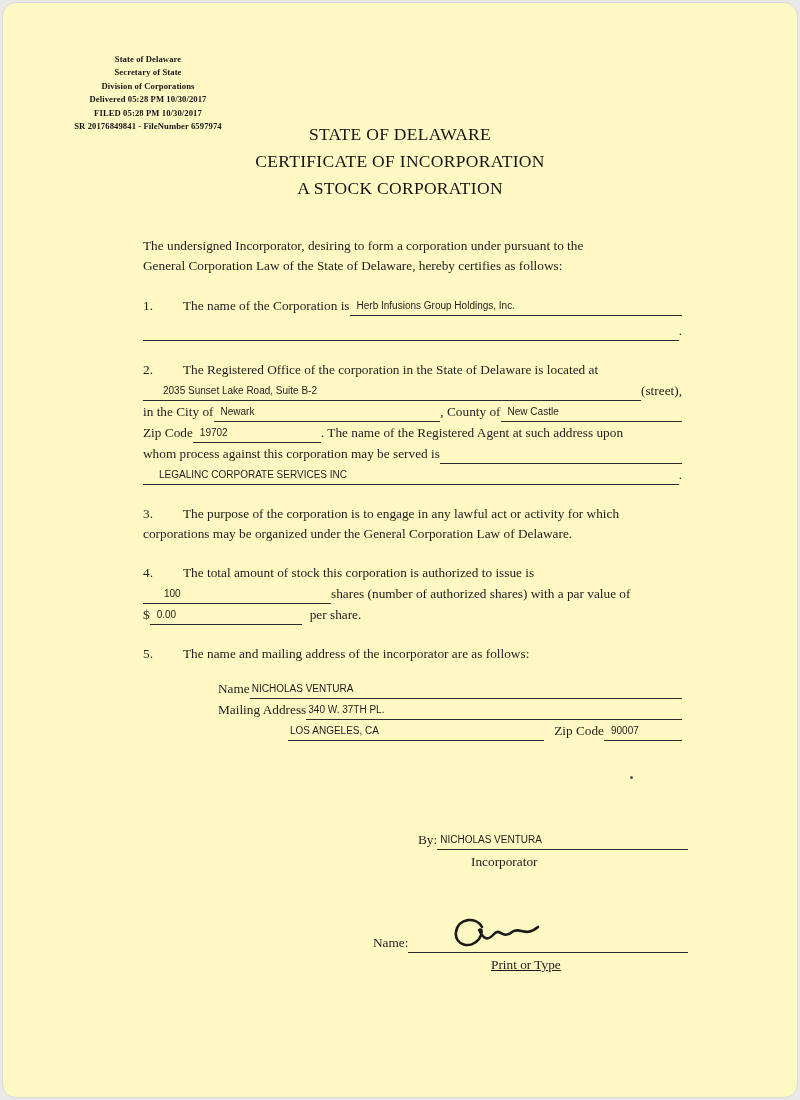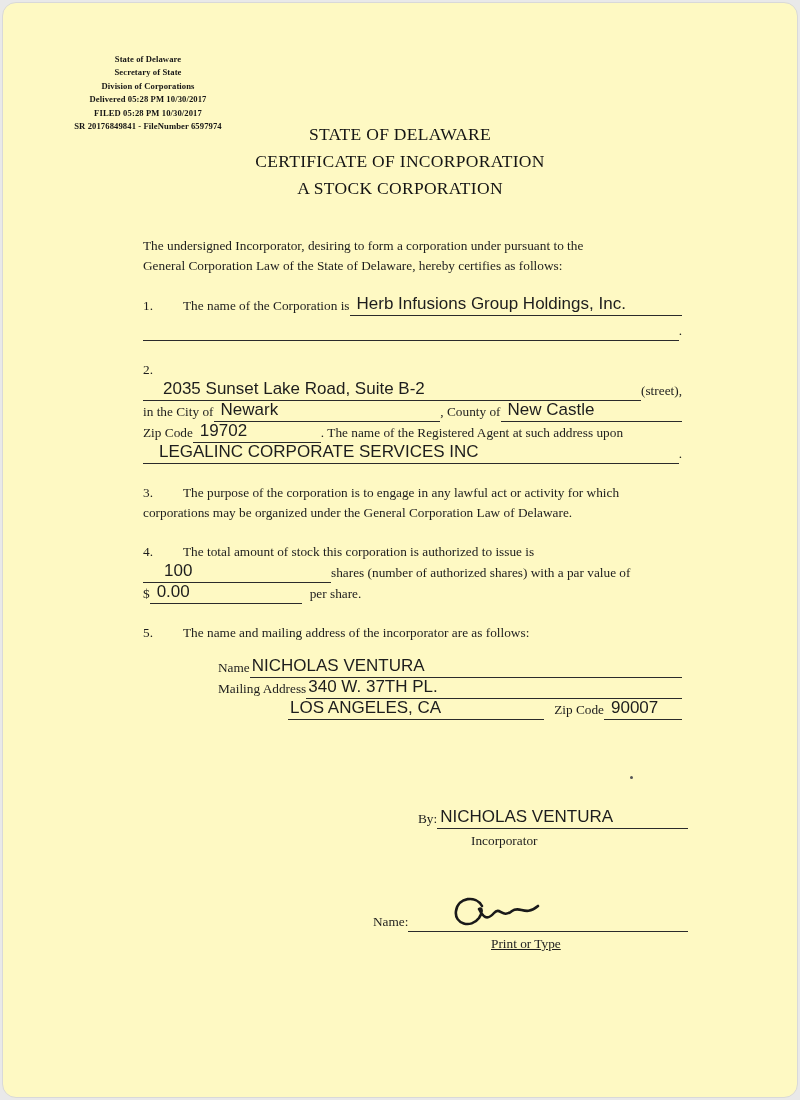--- a/index.html
+++ b/index.html
@@ -44,21 +44,21 @@
   }
   .para{margin-top:0;}
   .sect{margin-top:19px;}
   .num{display:inline-block;width:40px;}
   .row{display:flex;align-items:flex-end;min-height:20px;}
   .row .num{flex:0 0 40px;}
   .ul{border-bottom:1.1px solid #2b2b2b;}
   .fill{flex:1 1 auto;}
   .val{
     font-family:"Liberation Sans", sans-serif;
-    font-size:17px; line-height:18px;
+    font-size:10px; line-height:18px;
     padding:0 4px 1px 7px;
     white-space:nowrap;
   }
   .nowrap{white-space:nowrap;}
   .indent1{margin-left:75px;}
   .indent2{margin-left:70px;}
 
   
   .sig{
     margin-top:88px;
@@ -110,35 +110,40 @@
       </div>
       <div class="row" style="margin-top:4px;">
         <span class="ul fill">&nbsp;</span>
         <span>.</span>
       </div>
     </div>
 
     <div class="sect">
       <div class="row">
         <span class="num">2.</span>
+        <span class="nowrap">The Registered Office of the corporation in the State of Delaware is located at</span>
       </div>
       <div class="row">
         <span class="ul fill"><span class="val" style="padding-left:20px;">2035 Sunset Lake Road, Suite B-2</span></span>
         <span class="nowrap">(street),</span>
       </div>
       <div class="row">
         <span class="nowrap">in the City of</span>
         <span class="ul" style="flex:1.25 1 0;"><span class="val">Newark</span></span>
         <span class="nowrap">, County of</span>
         <span class="ul" style="flex:1 1 0;"><span class="val">New Castle</span></span>
       </div>
       <div class="row">
         <span class="nowrap">Zip Code</span>
         <span class="ul" style="flex:0 0 128px;"><span class="val">19702</span></span>
         <span class="nowrap">. The name of the Registered Agent at such address upon</span>
+      </div>
+      <div class="row">
+        <span class="nowrap">whom process against this corporation may be served is</span>
+        <span class="ul fill">&nbsp;</span>
       </div>
       <div class="row">
         <span class="ul fill"><span class="val" style="padding-left:16px;">LEGALINC CORPORATE SERVICES INC</span></span>
         <span>.</span>
       </div>
     </div>
 
     <div class="sect">
       <div class="row">
         <span class="num">3.</span>

